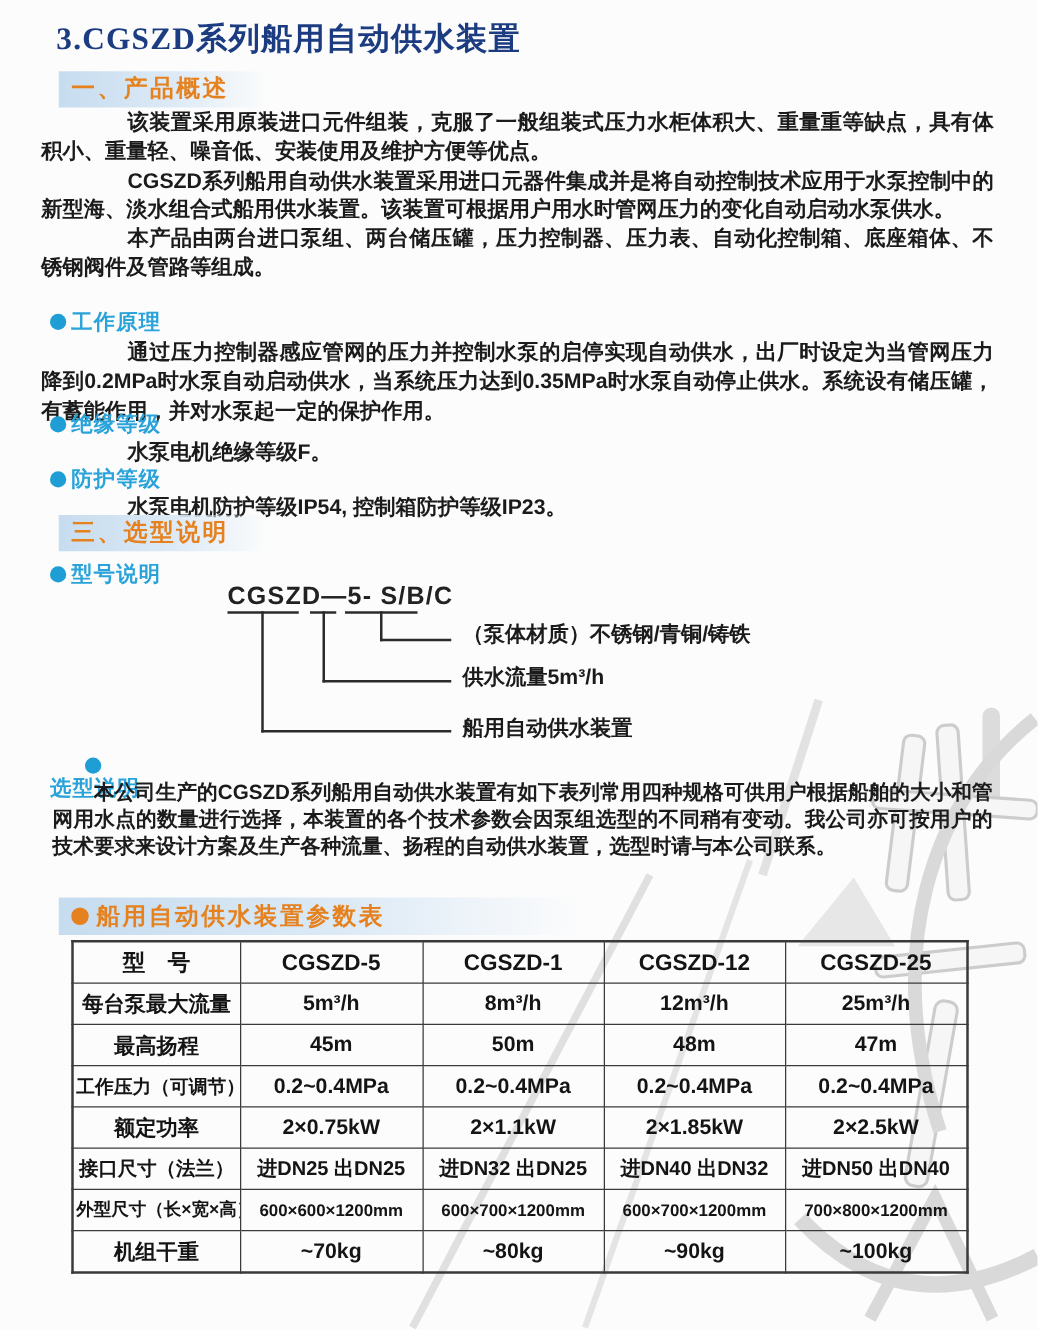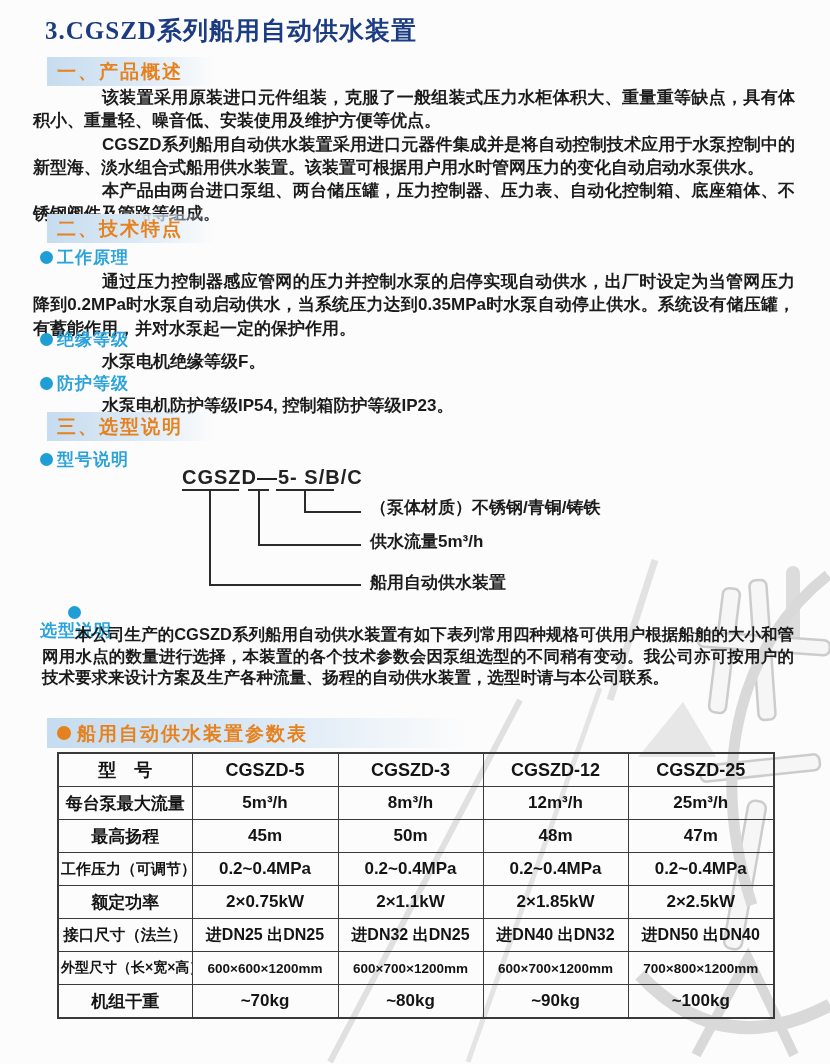--- a/index.html
+++ b/index.html
@@ -112,23 +112,20 @@
 
   <div class="layer banner banner-1">
     <span>一、产品概述</span>
   </div>
   <div class="layer paras">
     <p>该装置采用原装进口元件组装，克服了一般组装式压力水柜体积大、重量重等缺点，具有体积小、重量轻、噪音低、安装使用及维护方便等优点。</p>
     <p>CGSZD系列船用自动供水装置采用进口元器件集成并是将自动控制技术应用于水泵控制中的新型海、淡水组合式船用供水装置。该装置可根据用户用水时管网压力的变化自动启动水泵供水。</p>
     <p>本产品由两台进口泵组、两台储压罐，压力控制器、压力表、自动化控制箱、底座箱体、不锈钢阀件及管路等组成。</p>
   </div>
 
-  <div class="layer banner banner-2">
-    <span>二、技术特点</span>
-  </div>
 
   <div class="layer blue-item feat-label-1">
     <span class="dot-blue"></span>
     <span>工作原理</span>
   </div>
   <p class="layer feat-text feat-text-1">通过压力控制器感应管网的压力并控制水泵的启停实现自动供水，出厂时设定为当管网压力降到0.2MPa时水泵自动启动供水，当系统压力达到0.35MPa时水泵自动停止供水。系统设有储压罐，有蓄能作用，并对水泵起一定的保护作用。</p>
 
   <div class="layer blue-item feat-label-2">
     <span class="dot-blue"></span>
     <span>绝缘等级</span>
@@ -180,21 +177,21 @@
       <col style="width:134px">
         <col style="width:146px">
         <col style="width:145px">
         <col style="width:145px">
         <col style="width:146px">
     </colgroup>
     <thead>
       <tr id="param-head-row">
           <th>型　号</th>
           <th>CGSZD-5</th>
-          <th>CGSZD-3</th>
+          <th>CGSZD-1</th>
           <th>CGSZD-12</th>
           <th>CGSZD-25</th>
         </tr>
     </thead>
     <tbody id="param-body">
         <tr class="trow-0">
           <td class="label">每台泵最大流量</td>
           <td class="value">5m³/h</td>
           <td class="value">8m³/h</td>
           <td class="value">12m³/h</td>

